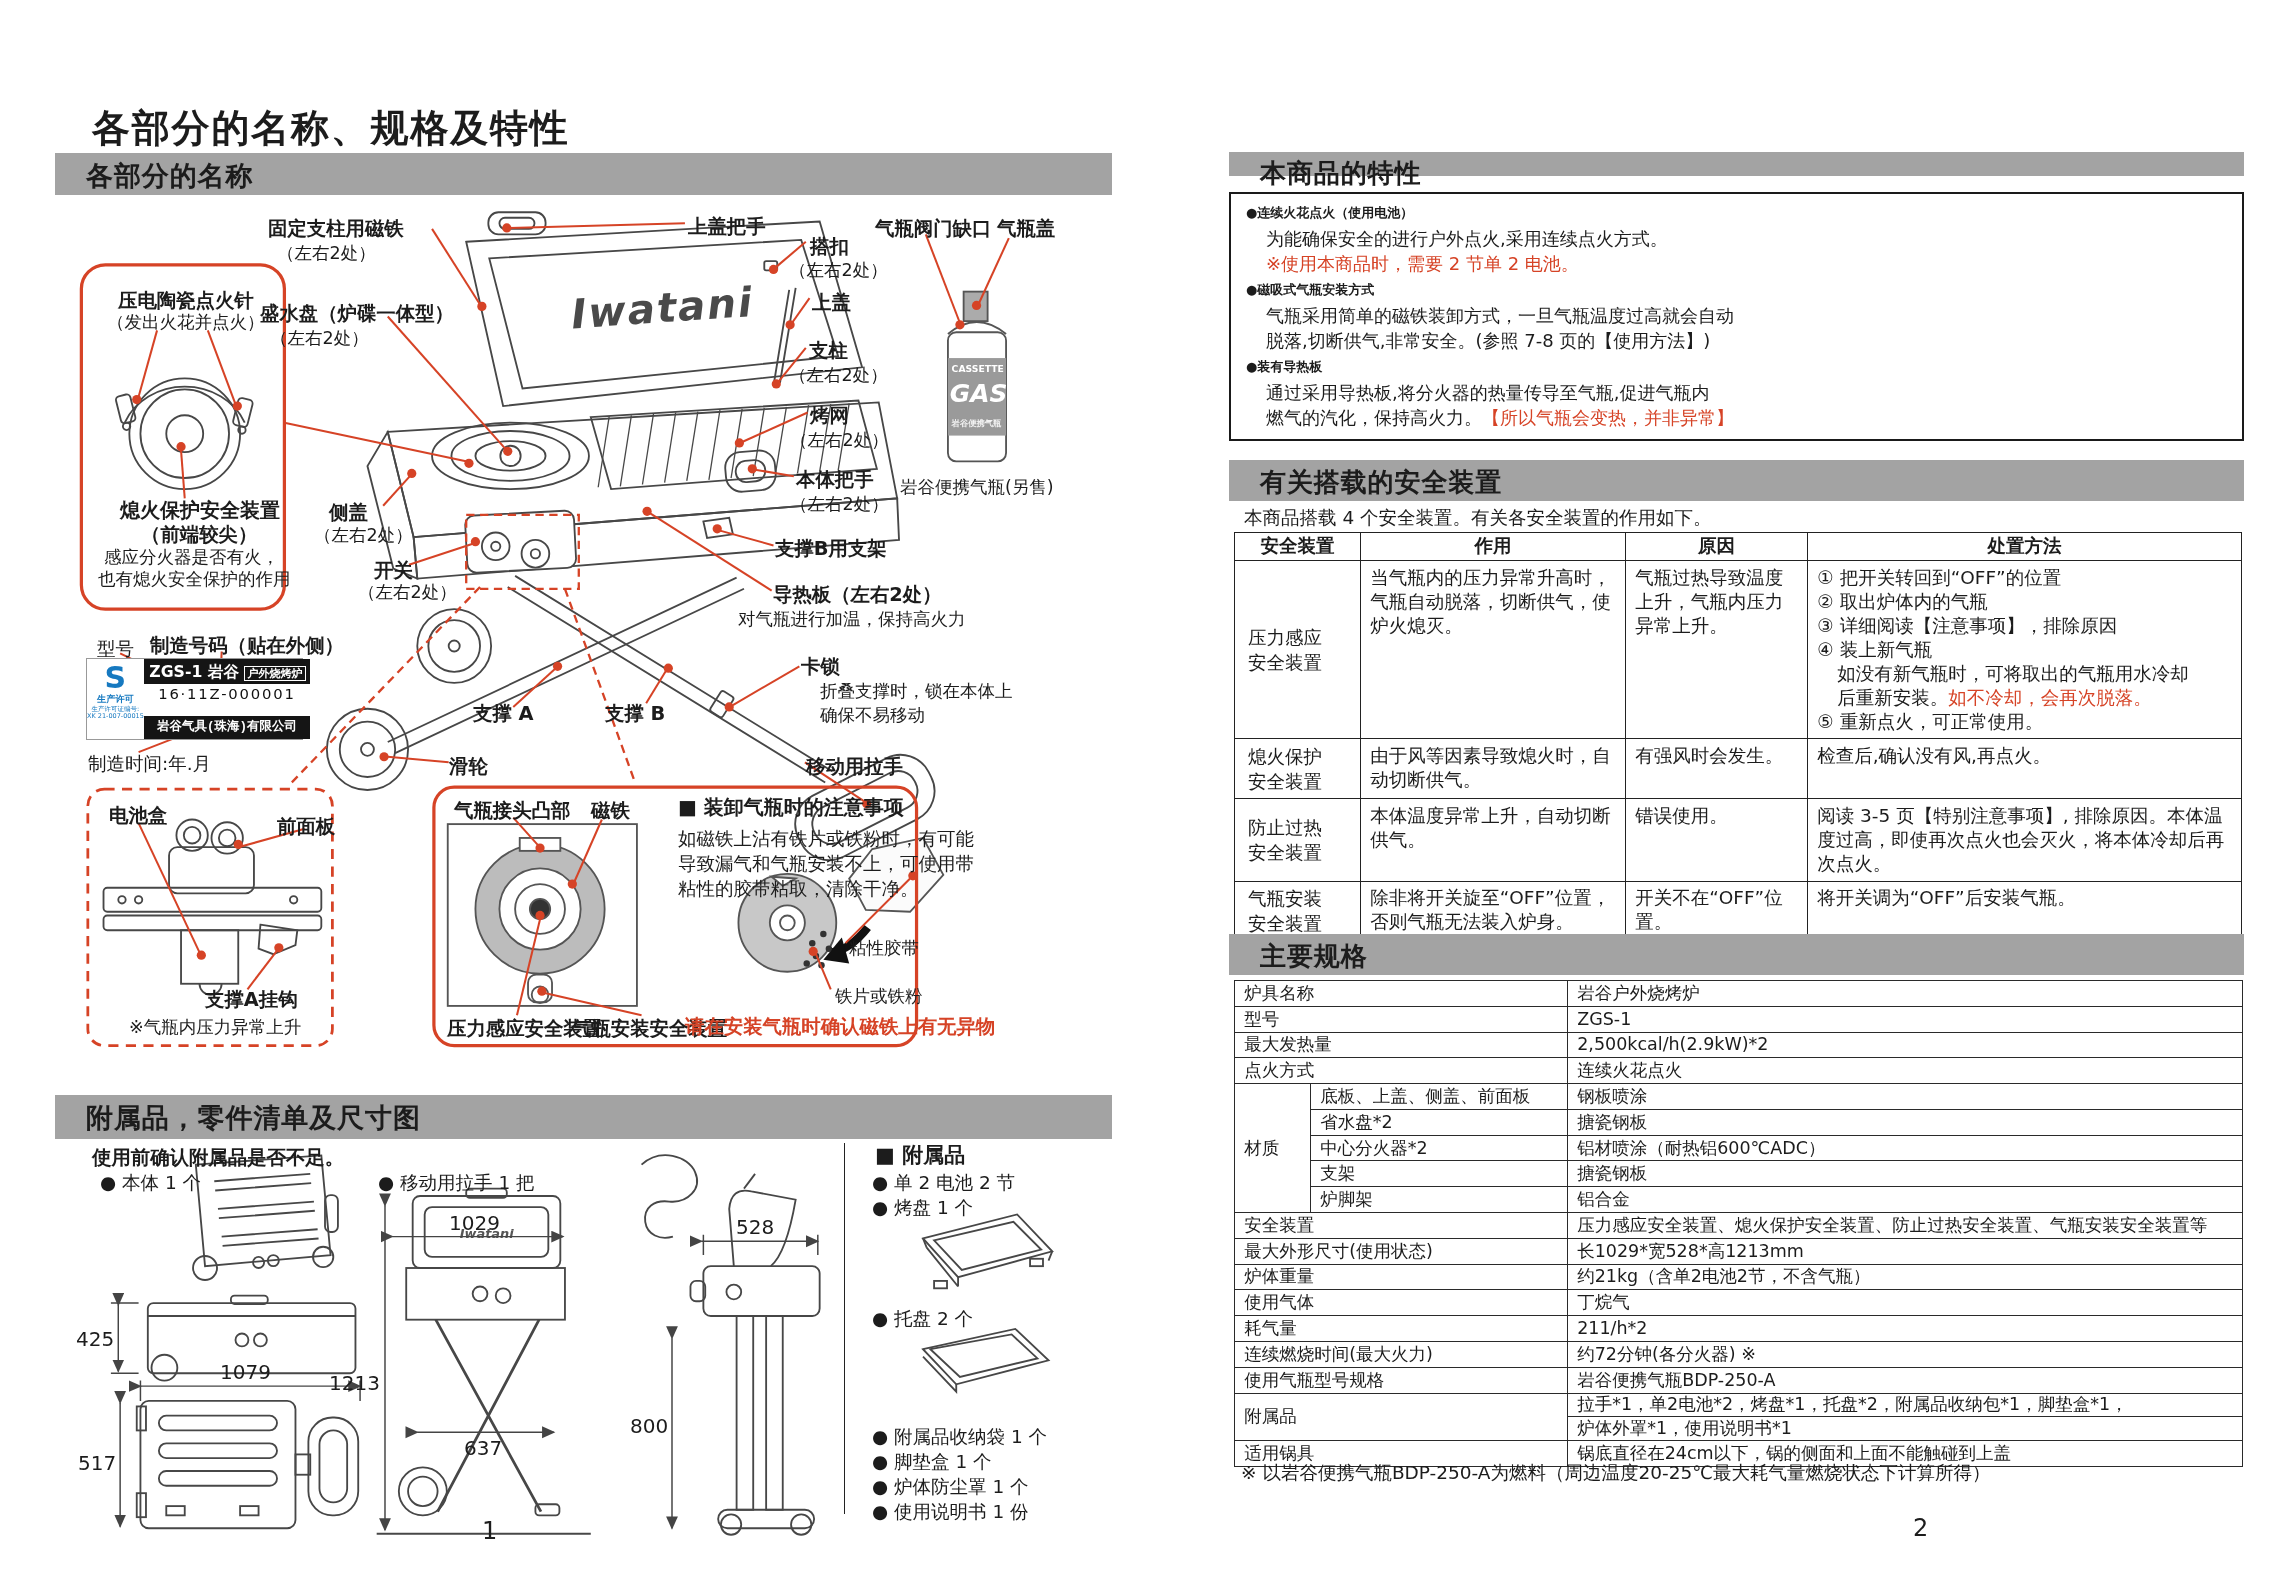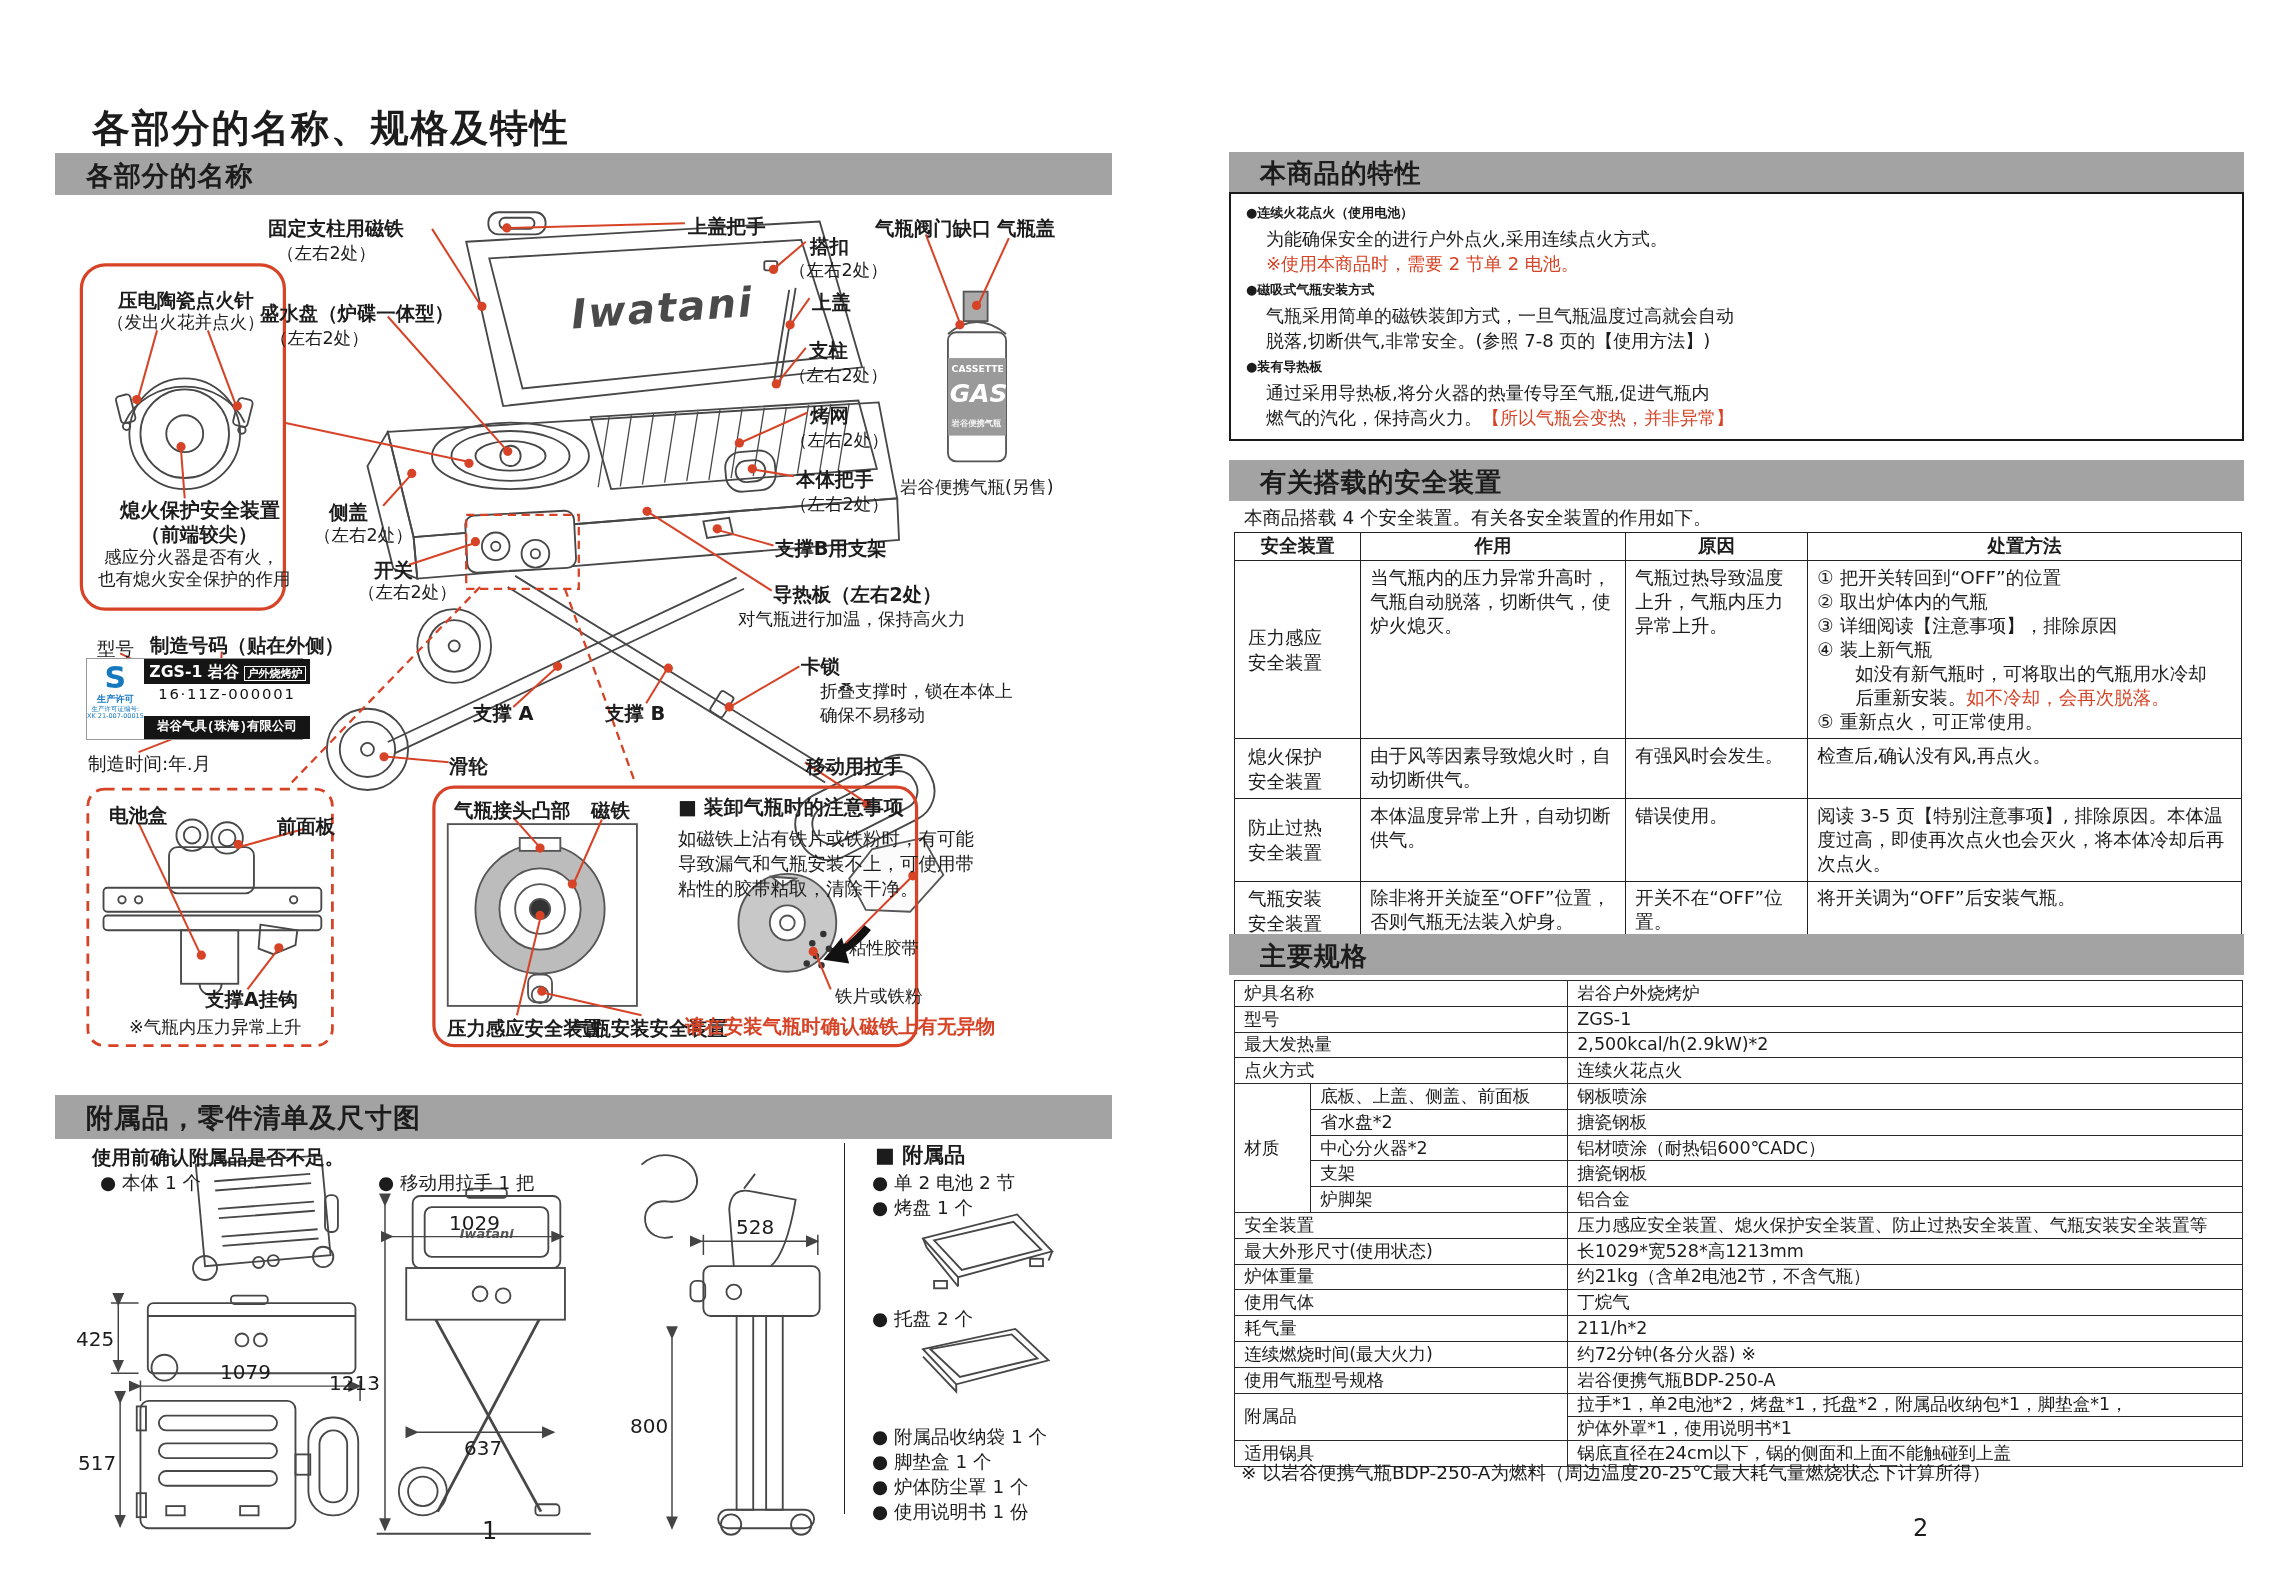--- a/index.html
+++ b/index.html
@@ -30,21 +30,21 @@
   
   .featbox{position:absolute;border:2.3px solid #1a1a1a;background:#fff;box-sizing:border-box;}
   .featcol{position:absolute;display:flex;flex-direction:column;}
   .fh{font-size:13px;font-weight:700;line-height:27px;}
   .fl{font-size:18px;line-height:25px;padding-left:20px;}
   
   .tsafe{position:absolute;left:1234px;top:532px;border-collapse:collapse;table-layout:fixed;width:1007px;font-size:18.5px;}
   .tsafe th,.tsafe td{border:1.8px solid #222;padding:4.6px 9.2px;vertical-align:top;text-align:left;line-height:24px;}
   .tsafe th{text-align:center;font-weight:700;padding:1.8px;line-height:22px;}
   .tsafe td.nm{vertical-align:middle;padding-left:13px;padding-right:26px;line-height:25px;}
-  .cont{margin-left:38px;}
+  .cont{margin-left:20px;}
   
   .tspec{position:absolute;left:1234px;top:980px;border-collapse:collapse;table-layout:fixed;width:1007px;font-size:17.5px;}
   .tspec td{border:1.7px solid #2a2a2a;padding:0.9px 9.2px;height:23px;line-height:21px;vertical-align:middle;}
   .acc2{border-top:1.4px solid #2a2a2a;margin:0.9px -9.2px 0;padding:0.9px 9.2px 0;}
   .vline{position:absolute;border-left:1.8px solid #222;}
 </style>
 </head>
 <body>
 
 <div class="page">
@@ -446,21 +446,21 @@
   <div class="ab T" style="left:872px;top:1170px">● 单 2 电池 2 节</div>
   <div class="ab T" style="left:872px;top:1195px">● 烤盘 1 个</div>
   <div class="ab T" style="left:872px;top:1306px">● 托盘 2 个</div>
   <div class="ab T" style="left:872px;top:1424px">● 附属品收纳袋 1 个</div>
   <div class="ab T" style="left:872px;top:1449px">● 脚垫盒 1 个</div>
   <div class="ab T" style="left:872px;top:1474px">● 炉体防尘罩 1 个</div>
   <div class="ab T" style="left:872px;top:1499px">● 使用说明书 1 份</div>
 
   <div class="ab pageno" style="left:482px;top:1517px">1</div>
 
-  <div class="band" style="left:1229px;top:152px;width:1015px;height:40px">
+  <div class="band" style="left:1229px;top:152px;width:1015px;height:24px">
     <div style="font-size:26px;padding-top:3.7px">本商品的特性</div>
   </div>
 
   <div class="featbox" style="left:1229px;top:192px;width:1015px;height:249px"></div>
 
   <div class="featcol" style="left:1246px;top:199px;width:503px">
     <div class="fh">●连续火花点火（使用电池）</div>
     <div class="fl">为能确保安全的进行户外点火,采用连续点火方式。</div>
     <div class="fl red">※使用本商品时，需要 2 节单 2 电池。</div>
     <div class="fh">●磁吸式气瓶安装方式</div>

